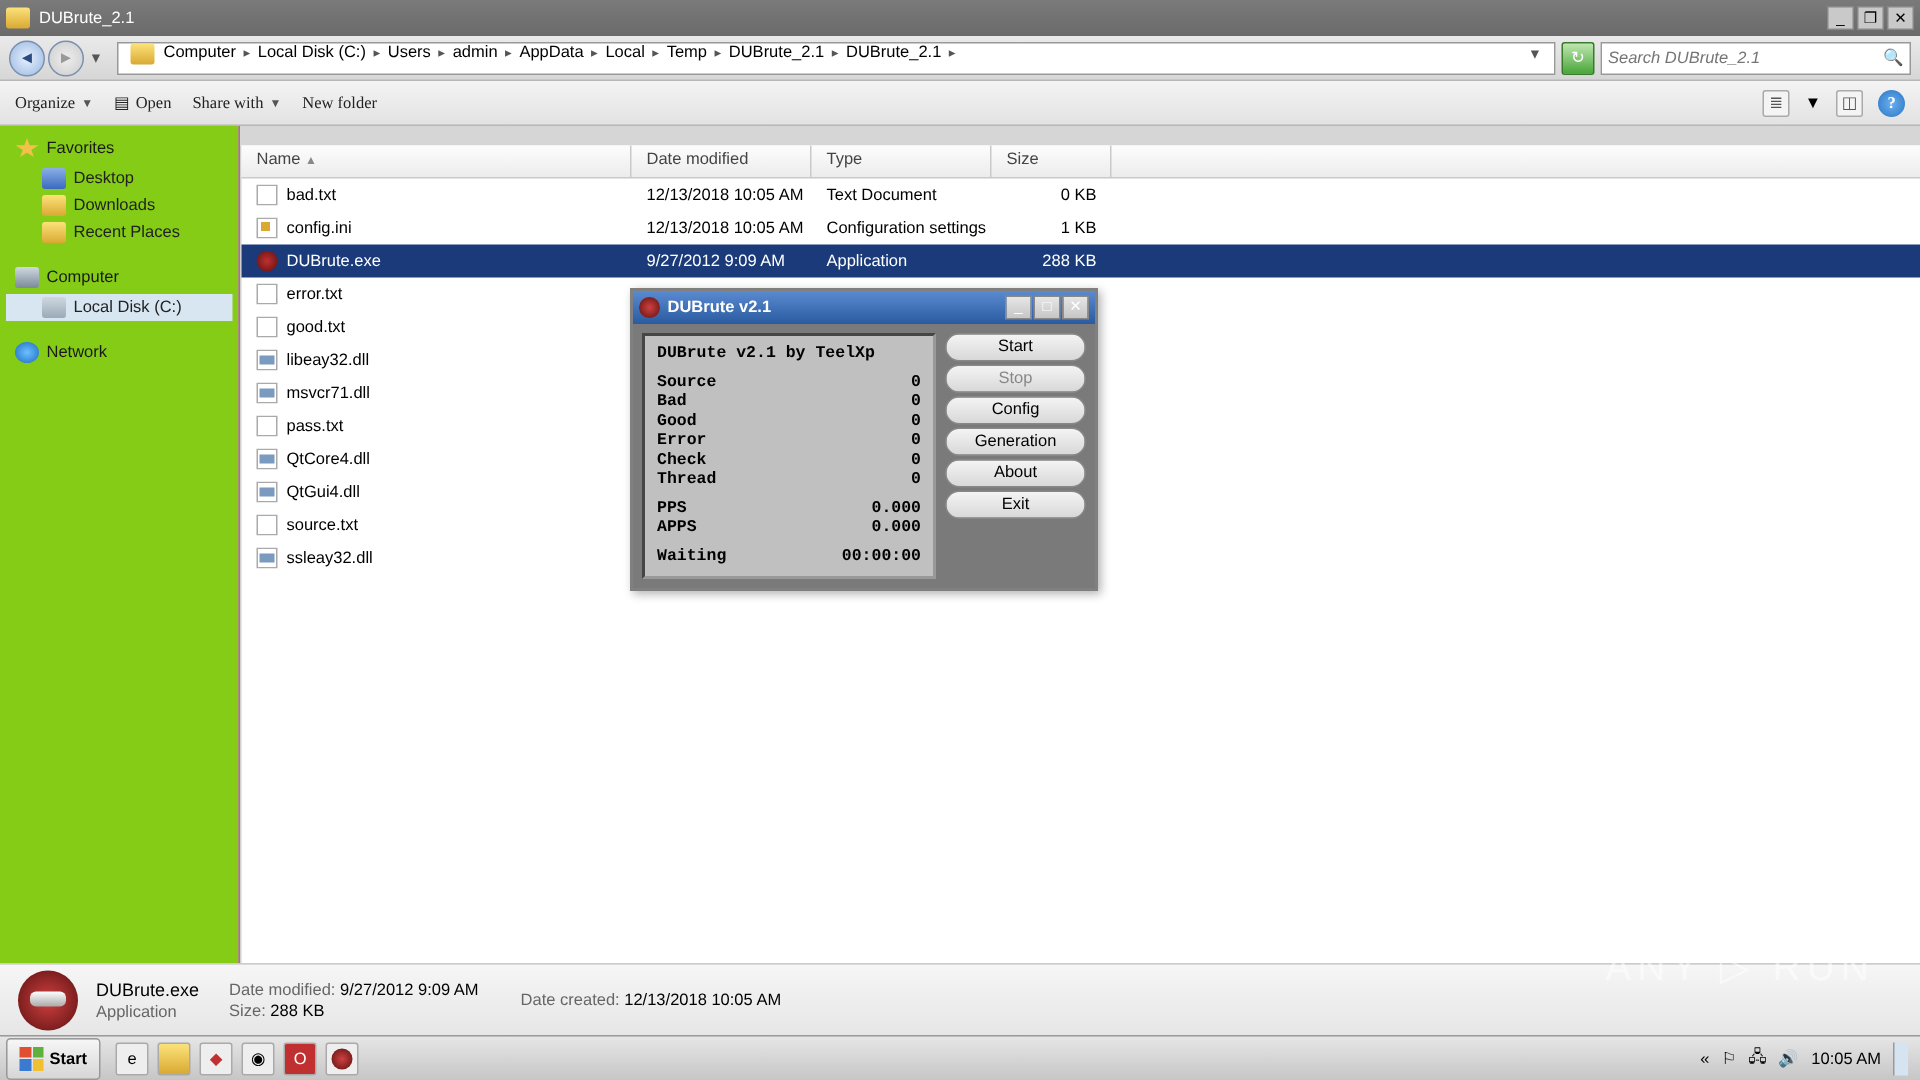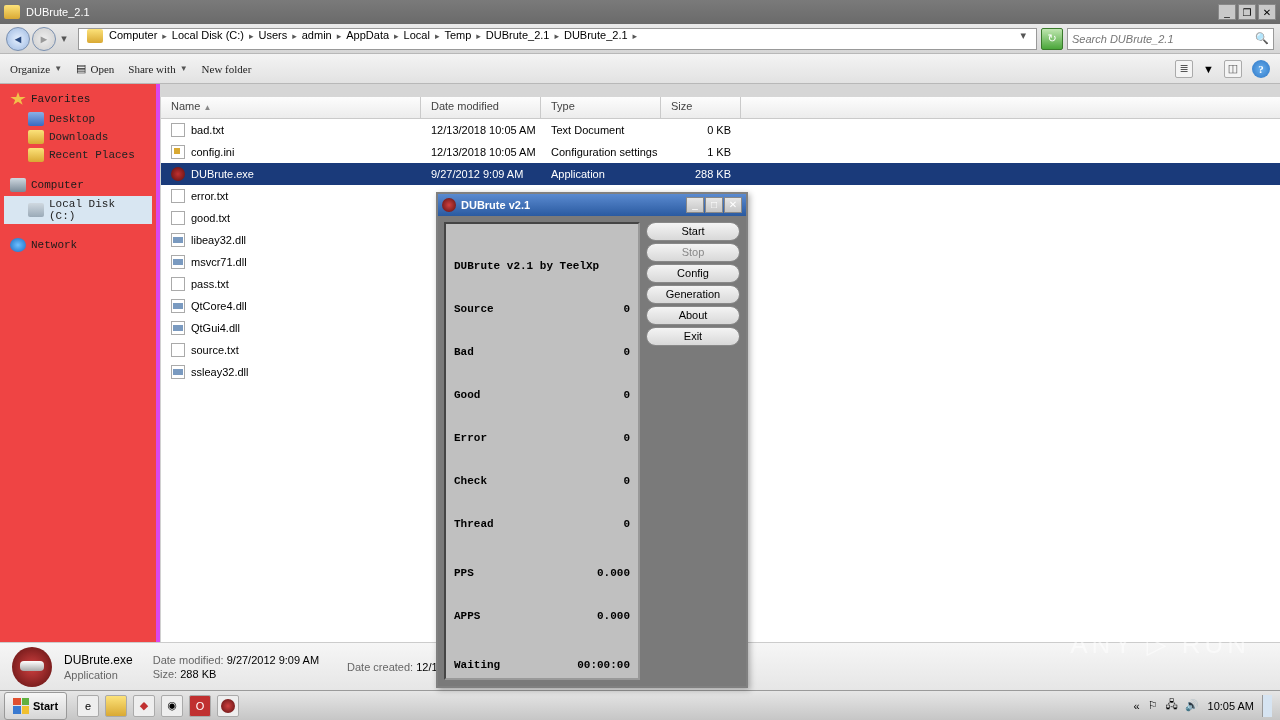--- a/index.html
+++ b/index.html
@@ -32,21 +32,21 @@
 .tbutton { display:flex; align-items:center; gap:4px; color:#222; cursor:default;}
 .tbutton .arrd { font-size:8px; color:#555;}
 .toolbar .right { margin-left:auto; display:flex; gap:10px; align-items:center;}
 .mini-btn { width:18px; height:18px; border:1px solid #aaa; border-radius:2px; display:flex;align-items:center;justify-content:center; color:#555; background:#f4f4f4;}
 .help-icon { width:18px; height:18px; border-radius:50%; background:radial-gradient(#6ab0ee,#2a74c4); color:#fff; text-align:center; line-height:18px; font-weight:bold; font-size:11px;}
 
 
 .content { display:flex; height: 558px; }
 
 
-.sidebar { width: 160px; background:#ef4444; border-right:4px solid #d946ef; padding: 6px 4px; overflow:hidden;font-family:Liberation Mono, monospace;}
+.sidebar { width: 160px; background:#84cc16; border-right:1px solid #d946ef; padding: 6px 4px; overflow:hidden;}
 .navpane { font-size: 11px; color:#222; }
 .np-group { margin-bottom: 12px;}
 .np-head { display:flex; align-items:center; gap:5px; padding:2px 4px 4px 6px; color:#1a1a1a;}
 .np-item { display:flex; align-items:center; gap:5px; padding:2px 4px 2px 24px; }
 .np-item.selected { background:#d8e6f2; }
 .ic { width:16px; height:14px; display:inline-block; border-radius:2px;}
 .ic-star{ background: #f2c14a; clip-path: polygon(50% 0,61% 35%,98% 35%,68% 57%,79% 91%,50% 70%,21% 91%,32% 57%,2% 35%,39% 35%);}
 .ic-folder{ background:linear-gradient(#fce27a,#d9a933);}
 .ic-lib{ background:linear-gradient(#ffe780,#c79a2a);}
 .ic-disk{ background:linear-gradient(#cfd8e0,#9aaab8);}
@@ -92,29 +92,29 @@
 .start-btn{ height:28px; padding:0 8px; background:linear-gradient(#f6f6f6,#d6d6d6); border:1px solid #999; border-radius:3px; margin:0 4px; display:flex;align-items:center; gap:4px; font-weight:bold;}
 .win-flag{ width:16px;height:16px; display:grid; grid-template-columns:1fr 1fr; grid-template-rows:1fr 1fr; gap:1px;}
 .win-flag span:nth-child(1){background:#e05030;} .win-flag span:nth-child(2){background:#60b040;}
 .win-flag span:nth-child(3){background:#3a7ad0;} .win-flag span:nth-child(4){background:#f0c030;}
 .tb-icons{ display:flex; gap:6px; margin-left:6px;}
 .tb-ic{ width:22px; height:22px; border:1px solid #aaa; border-radius:2px; display:flex;align-items:center;justify-content:center; background:#eee;}
 .tray{ margin-left:auto; display:flex; align-items:center; gap:8px; padding:0 8px;}
 .tray .clock{ font-size:11px;}
 
 
-.appwin { position:absolute; left:436px; top:192px; width:312px; background:#7a7a7a; border:2px solid #808080; box-shadow: 2px 2px 6px rgba(0,0,0,0.3);}
+.appwin { position:absolute; left:420px; top:192px; width:312px; background:#7a7a7a; border:2px solid #808080; box-shadow: 2px 2px 6px rgba(0,0,0,0.3);}
 .appwin .aw-title{ height:22px; background:linear-gradient(#5a8ad0,#2a5aa0); color:#fff; display:flex; align-items:center; padding:0 4px; font-size:11px;}
 .appwin .aw-title .exe-ic{ width:14px;height:14px; background:radial-gradient(#d04040,#5a1010); border-radius:50%; margin-right:5px;}
 .appwin .aw-title .t{ flex:1; font-weight:bold;}
 .appwin .aw-tbc{ display:flex; gap:1px;}
 .appwin .aw-tbc .b{ width:18px;height:16px; background:linear-gradient(#e6e6e6,#c6c6c6); border:1px solid #888; text-align:center; font-size:10px; line-height:13px;}
 .appwin .aw-body{ background:#7a7a7a; padding:6px; display:flex; gap:6px;}
 .appwin .stats{ flex:1; background:#c0c0c0; border:2px inset #999; padding:6px 8px; font-family: "Courier New", monospace; font-size:11px; font-weight:bold; color:#000;}
-.appwin .stats .line{ display:flex; justify-content:space-between; line-height:13px;margin-top:30px;}
+.appwin .stats .line{ display:flex; justify-content:space-between; line-height:13px;}
 .appwin .btns{ display:flex; flex-direction:column; gap:2px;}
 .appwin .btns .ab{ width:94px; height:19px; background:linear-gradient(#f4f4f4,#d8d8d8); border:1px solid #888; border-radius:10px; text-align:center; font-size:11px; line-height:17px;}
 .appwin .btns .ab.disabled{ color:#888;}
 
 
 .wm{ position:absolute; right:30px; bottom:60px; color:rgba(255,255,255,0.5); font-size:26px; font-weight:300; letter-spacing:4px; pointer-events:none;}
 </style>
 </head>
 <body>
 

